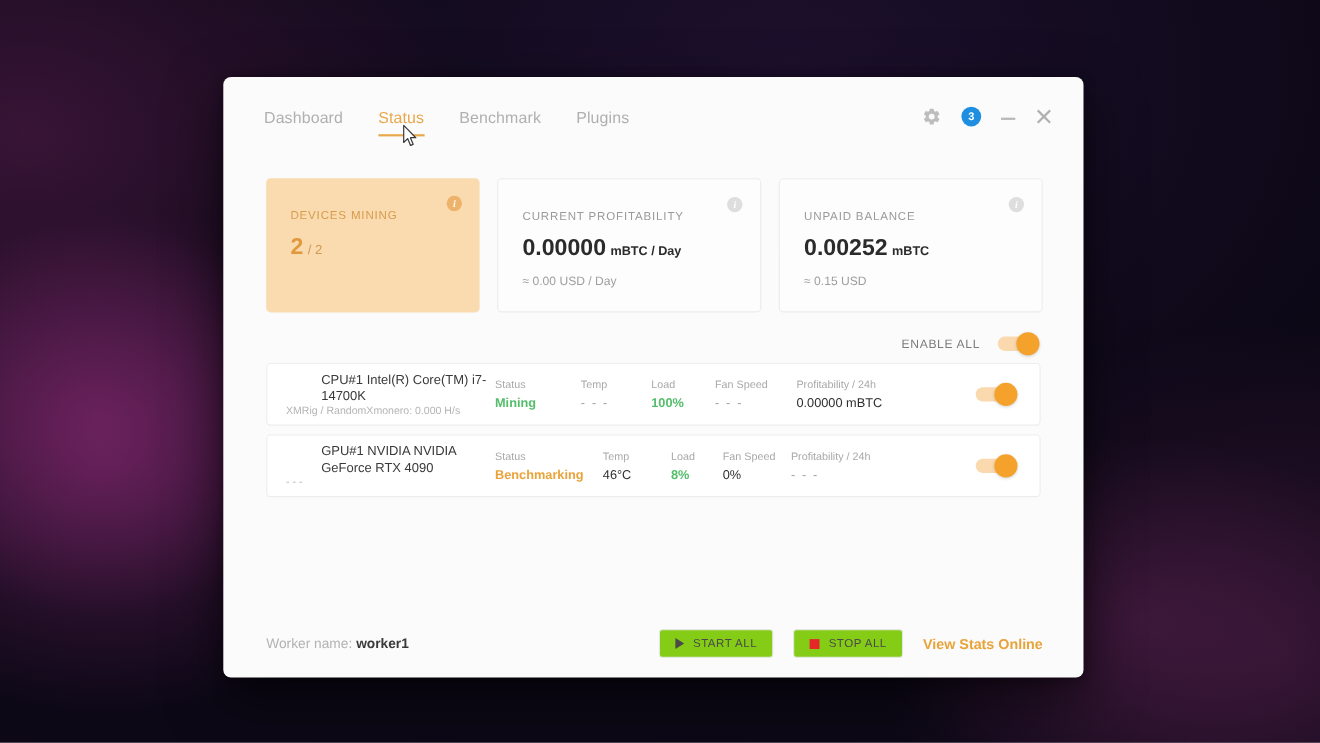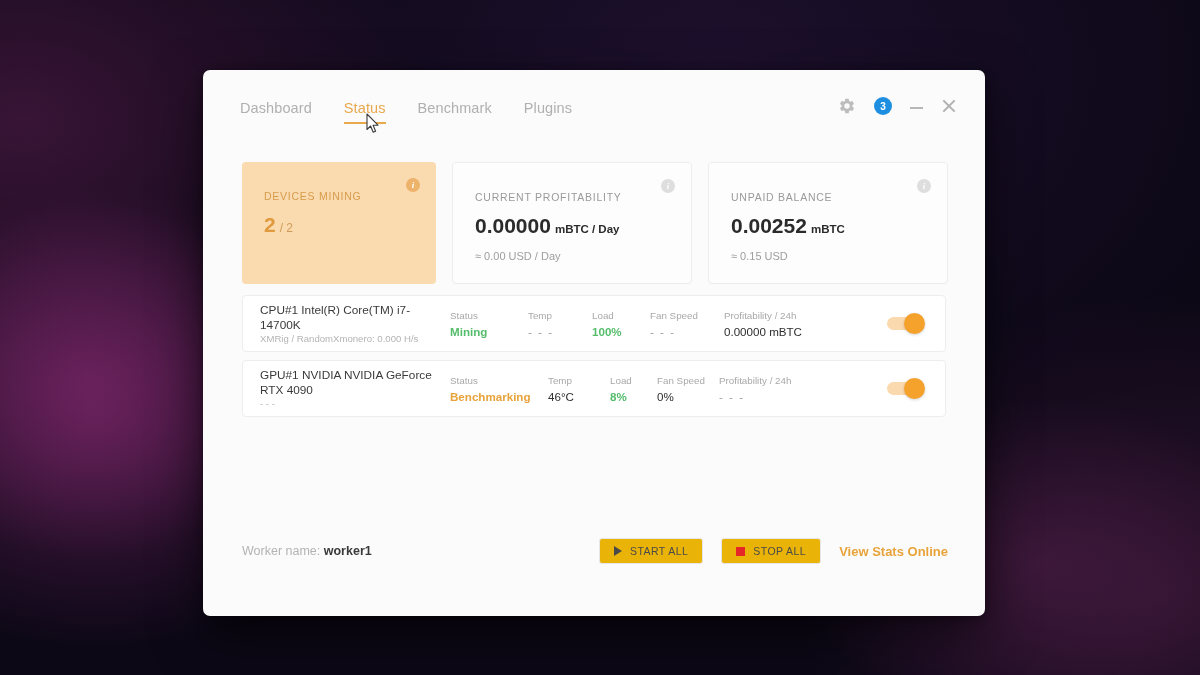--- a/index.html
+++ b/index.html
@@ -211,20 +211,21 @@
     position: relative;
   }
   .device-name-col {
     width: 190px;
     flex: 0 0 190px;
   }
   .device-name {
     font-size: 11.8px;
     color: #3a3a3a;
     line-height: 1.25;
+    margin-left: 32px;
   }
   .device-sub {
     font-size: 9.6px;
     color: #b4b4b4;
     margin-top: 0;
   }
   .stat-cols {
     display: flex;
     flex: 1 1 auto;
     align-items: flex-start;
@@ -260,42 +261,42 @@
   .row-gpu .stat:nth-child(3) { width: 47px; }
   .row-gpu .stat:nth-child(4) { width: 62px; }
   .row-gpu .stat:nth-child(5) { width: 120px; }
 
   .row-toggle { margin-left: auto; margin-right: 8px; }
 
   
   .footer {
     position: absolute;
     left: 0; right: 0;
-    bottom: 52px;
+    bottom: 18px;
     display: flex;
     align-items: center;
     padding: 0 37px 0 39px;
   }
   .worker {
     font-size: 12.5px;
     color: #b3b3b3;
   }
   .worker b { color: #3a3a3a; font-weight: bold; }
   .footer-actions {
     margin-left: auto;
     display: flex;
     align-items: center;
     gap: 18px;
   }
   .btn {
     display: flex;
     align-items: center;
     gap: 8px;
     border: 1px solid #e6e6e6;
-    background: #eab308;
+    background: #84cc16;
     border-radius: 3px;
     height: 26px;
     padding: 0 14px;
     font-size: 10.5px;
     letter-spacing: .45px;
     color: #4a4a4a;
     cursor: pointer;
     white-space: nowrap;
   }
   .play-icon {
@@ -389,20 +390,26 @@
       <div class="card-label">UNPAID BALANCE</div>
       <div class="card-value">
         <span>0.00252</span>
         <span class="card-unit">mBTC</span>
       </div>
       <div class="card-sub">≈ 0.15 USD</div>
     </div>
 
   </div>
 
+  <div class="enable-all-row">
+    <span class="enable-all-label">ENABLE ALL</span>
+    <span class="toggle">
+      <span class="knob"></span>
+    </span>
+  </div>
 
   <div class="devices">
 
     <div class="device-row row-cpu">
       <div class="device-name-col">
         <div class="device-name">CPU#1 Intel(R) Core(TM) i7-14700K</div>
         <div class="device-sub">XMRig / RandomXmonero: 0.000 H/s</div>
       </div>
       <div class="stat-cols">
         <div class="stat">

